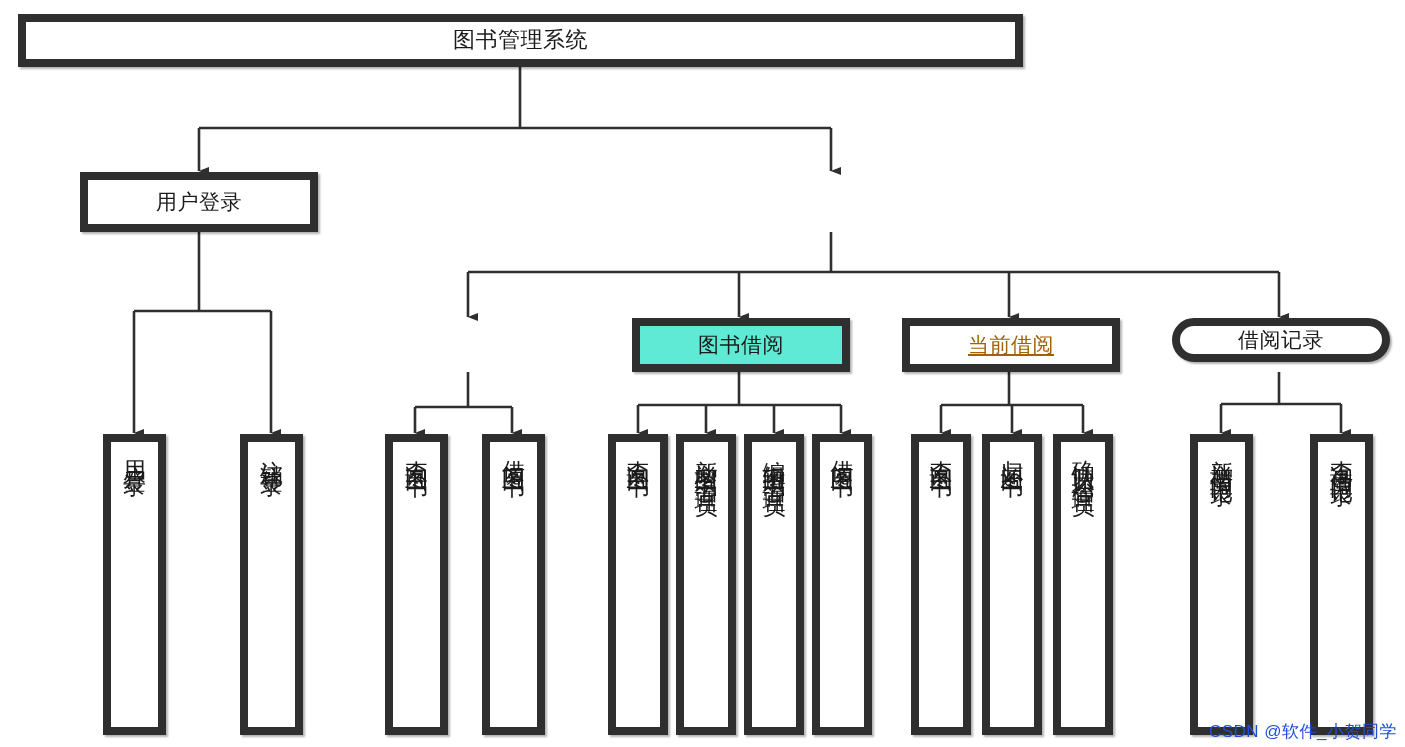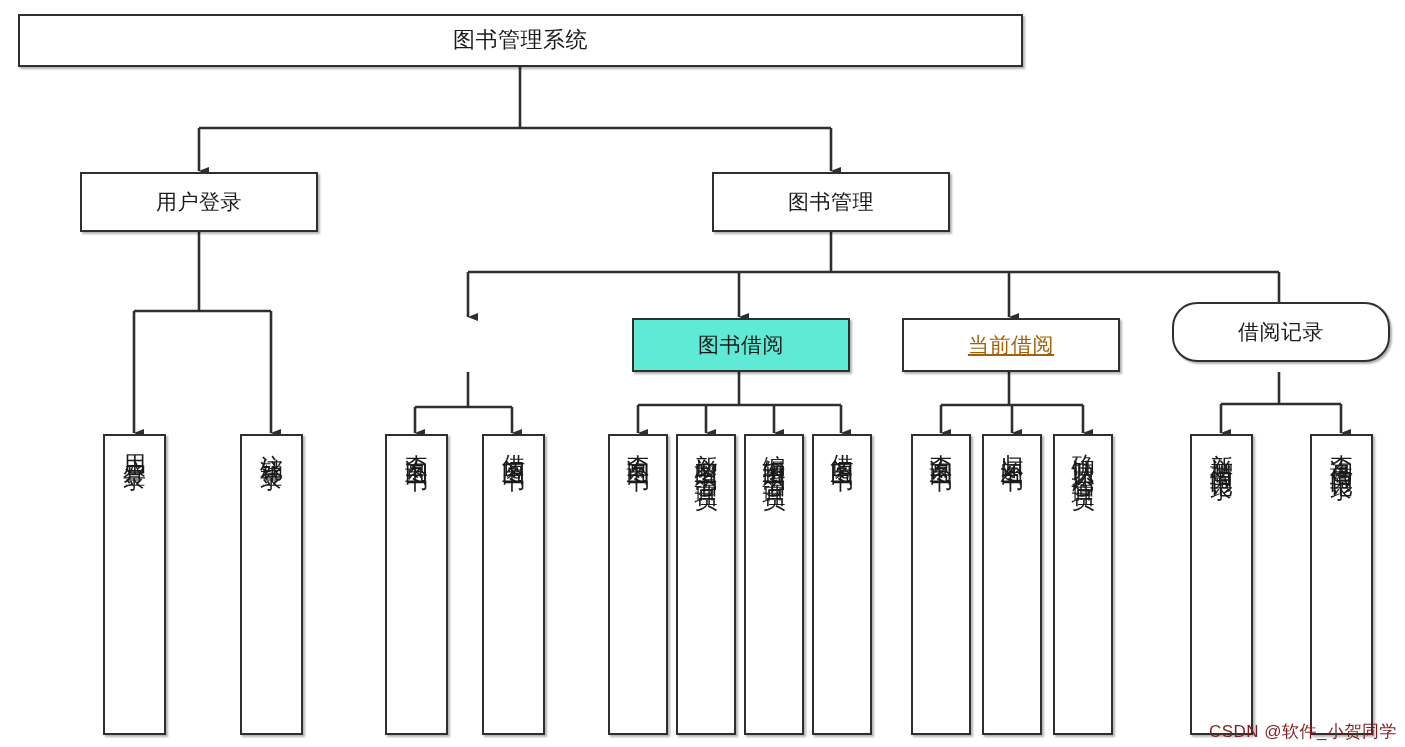--- a/index.html
+++ b/index.html
@@ -24,21 +24,21 @@
     top: 0;
     width: 1405px;
     height: 747px;
     pointer-events: none;
   }
   
   .node {
     position: absolute;
     box-sizing: border-box;
     background: #ffffff;
-    border: 2px solid #84cc16;
+    border: 8px solid #84cc16;
     box-shadow: 2px 2px 2px rgba(0,0,0,0.30);
     display: flex;
     align-items: center;
     justify-content: center;
     color: #1a1a1a;
     z-index: 2;
   }
   .node .label {
     display: block;
     text-align: center;
@@ -135,31 +135,28 @@
     </g>
   </svg>
 
   <div class="node h root" style="left: 18px; top: 14px; width: 1005px; height: 53px; border-color: rgb(47, 47, 47); background: rgb(255, 255, 255); color: rgb(26, 26, 26);">
     <span class="label">图书管理系统</span>
   </div>
 
   <div class="node h" style="left: 80px; top: 172px; width: 238px; height: 60px; border-color: rgb(47, 47, 47); background: rgb(255, 255, 255); color: rgb(26, 26, 26);">
     <span class="label">用户登录</span>
   </div>
-  <div class="node h" style="left: 712px; top: 172px; width: 238px; height: 60px; border-color: rgb(47, 47, 47); background: rgb(255, 255, 255); color: rgb(26, 26, 26);">
-    <span class="label">图书管理</span>
-  </div>
 
   <div class="node h" style="left: 632px; top: 318px; width: 218px; height: 54px; border-color: rgb(47, 47, 47); background: #5eead4; color: rgb(26, 26, 26);">
     <span class="label">图书借阅</span>
   </div>
   <div class="node h" style="left: 902px; top: 318px; width: 218px; height: 54px; border-color: rgb(47, 47, 47); background: rgb(255, 255, 255); color: #a16207; text-decoration: underline;">
     <span class="label">当前借阅</span>
   </div>
-  <div class="node h" style="left: 1172px; top: 302px; width: 218px; height: 60px; border-color: rgb(47, 47, 47); background: rgb(255, 255, 255); color: rgb(26, 26, 26); border-radius: 25px;">
+  <div class="node h" style="left: 1172px; top: 318px; width: 218px; height: 44px; border-color: rgb(47, 47, 47); background: rgb(255, 255, 255); color: rgb(26, 26, 26); border-radius: 25px;">
     <span class="label">借阅记录</span>
   </div>
 
   <div class="node v" style="left: 103px; top: 434px; width: 63px; height: 301px; border-color: rgb(47, 47, 47); background: rgb(255, 255, 255); color: rgb(26, 26, 26);">
     <span class="label">用户登录</span>
   </div>
   <div class="node v" style="left: 240px; top: 434px; width: 63px; height: 301px; border-color: rgb(47, 47, 47); background: rgb(255, 255, 255); color: rgb(26, 26, 26);">
     <span class="label">注销登录</span>
   </div>
 
@@ -193,15 +190,15 @@
     <span class="label">确认归还（管理员）</span>
   </div>
 
   <div class="node v" style="left: 1190px; top: 434px; width: 63px; height: 301px; border-color: rgb(47, 47, 47); background: rgb(255, 255, 255); color: rgb(26, 26, 26);">
     <span class="label">新增借阅记录</span>
   </div>
   <div class="node v" style="left: 1310px; top: 434px; width: 63px; height: 301px; border-color: rgb(47, 47, 47); background: rgb(255, 255, 255); color: rgb(26, 26, 26);">
     <span class="label">查询借阅记录</span>
   </div>
 
-  <div class="watermark" style="color: #7f1d1d;">CSDN @软件_小贺同学</div>
+  <div class="watermark" style="color: #1d4ed8;">CSDN @软件_小贺同学</div>
 
 </div>
 
 </body></html>

